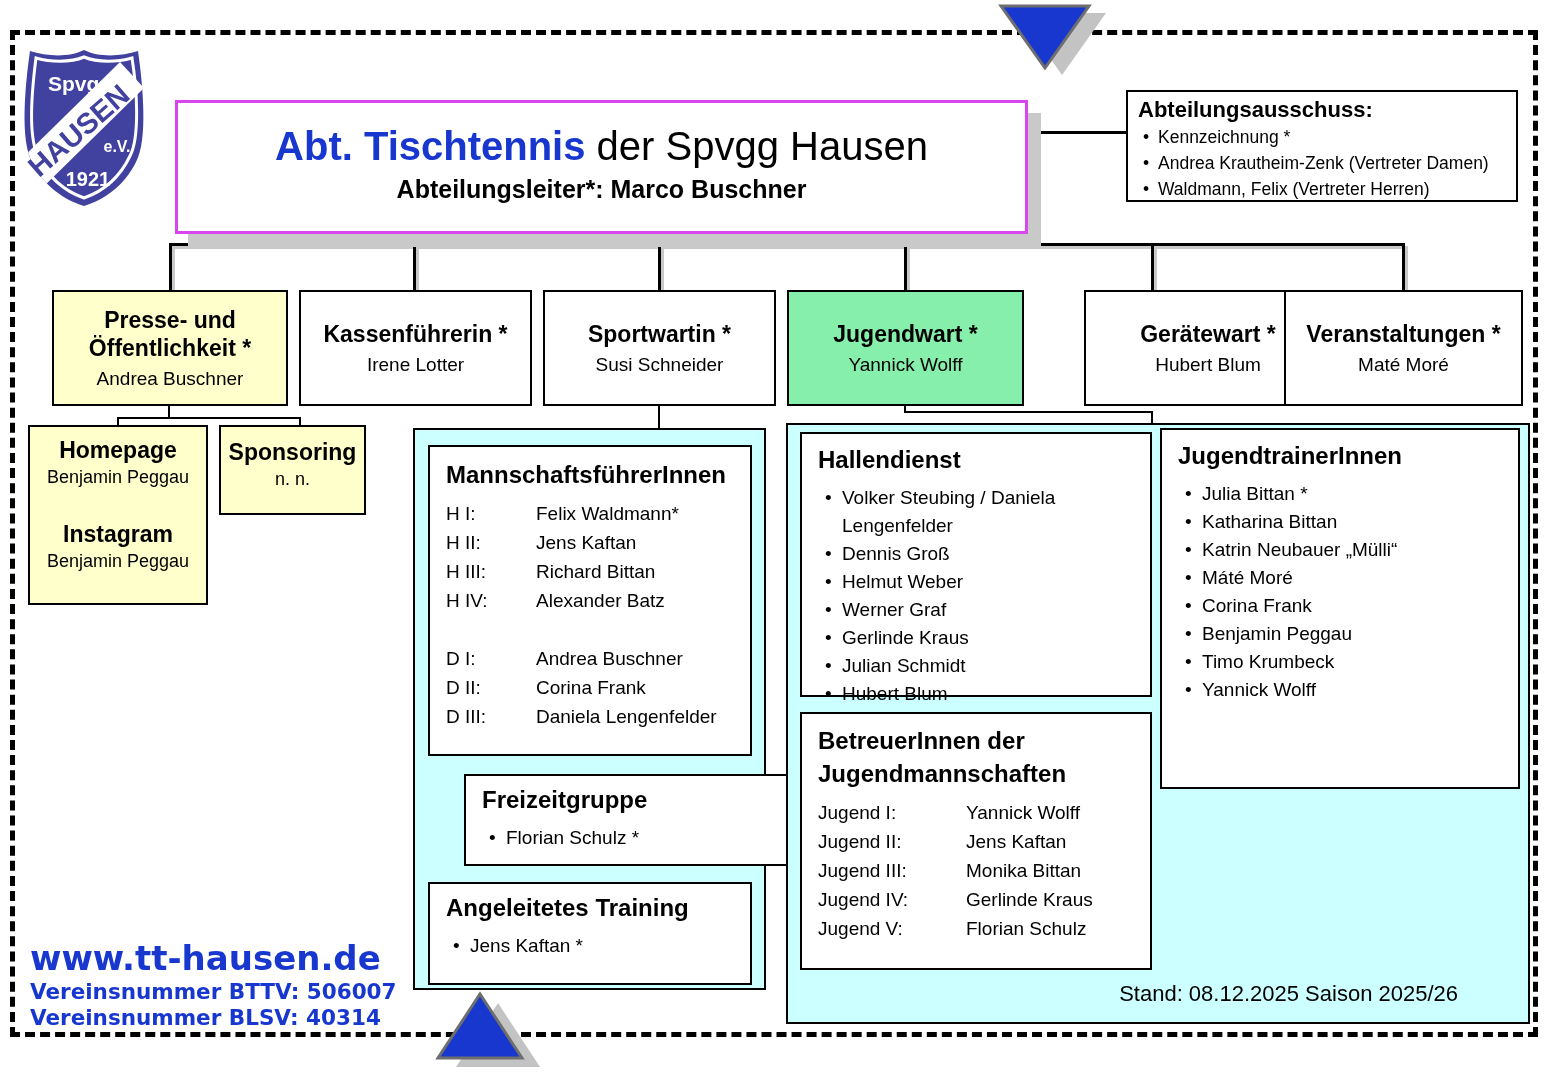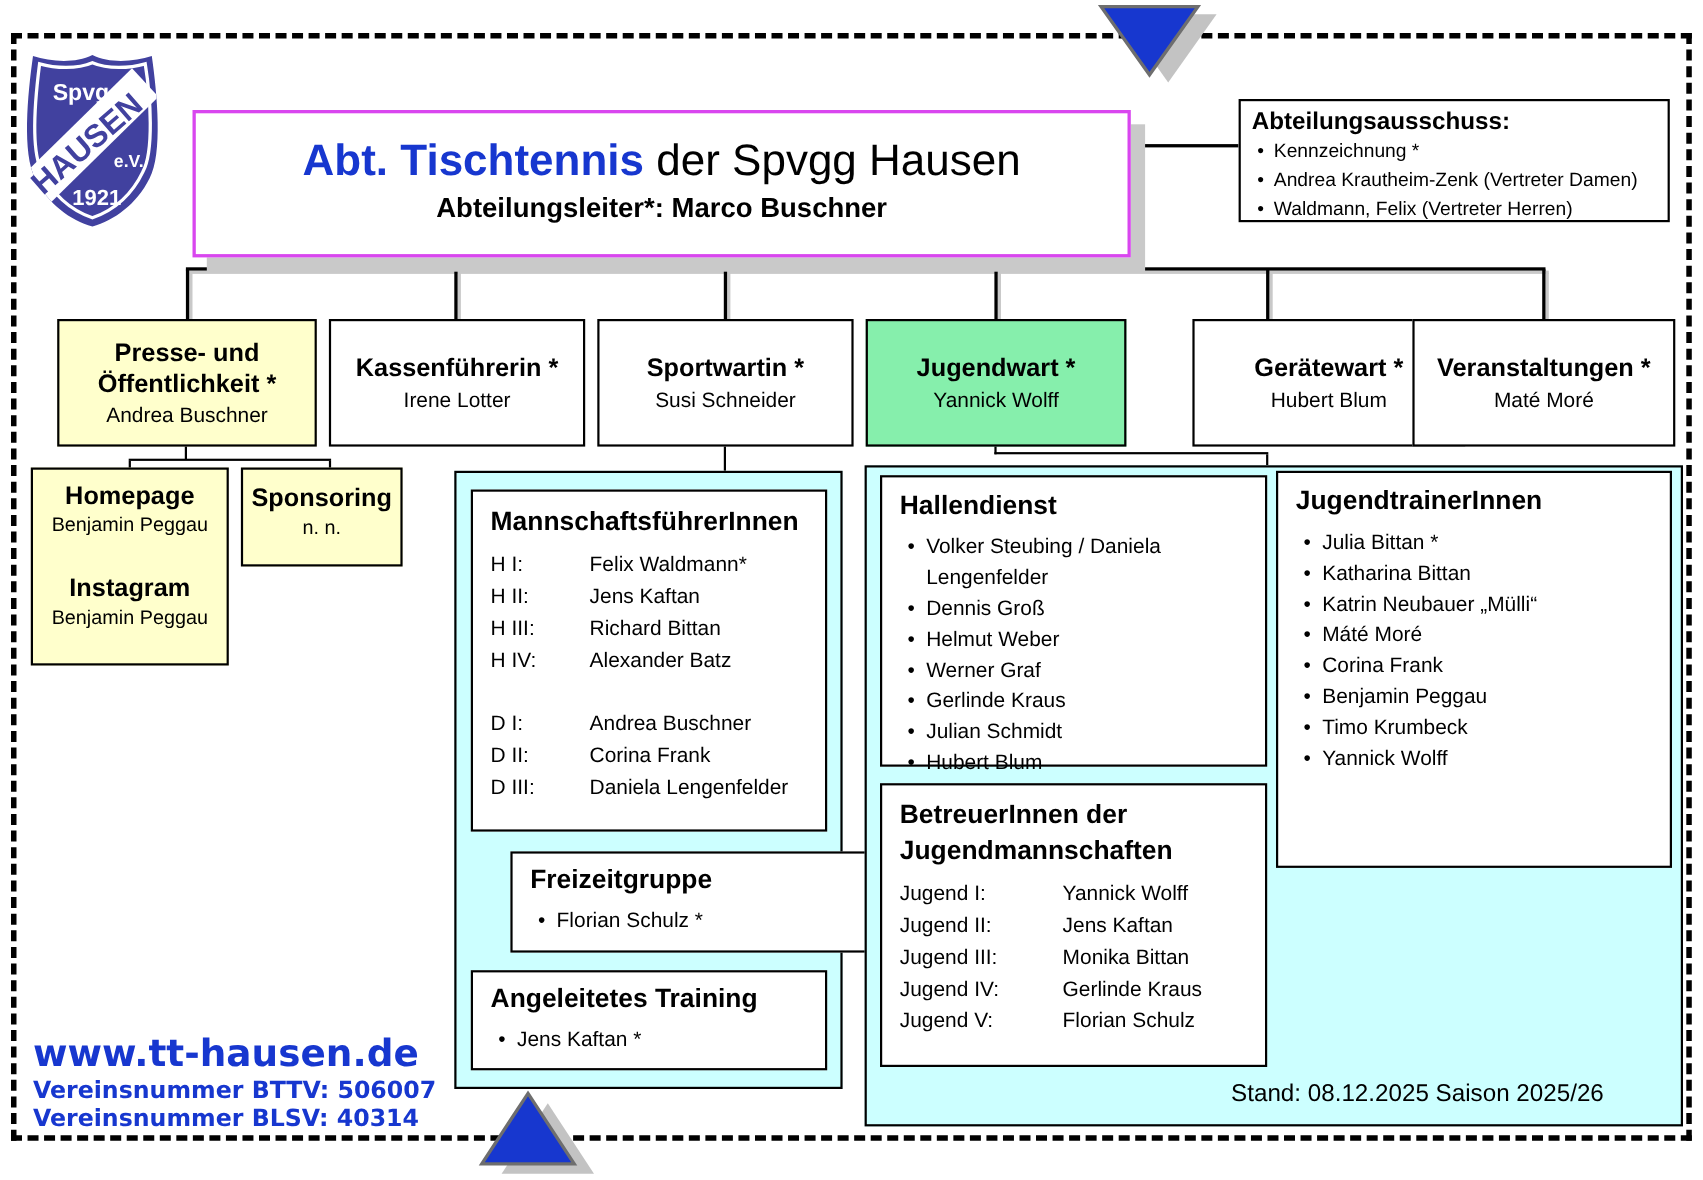--- a/index.html
+++ b/index.html
@@ -48,21 +48,21 @@
   .list-title{font-size:24px;font-weight:bold;line-height:32px;margin-bottom:8px;}
   .bullet{font-size:19px;line-height:28px;padding-left:24px;position:relative;}
   .bullet::before{content:"•";position:absolute;left:7px;}
   .kv-row{display:flex;font-size:19px;line-height:29px;}
   .kv-label{flex:0 0 90px;}
   .kv-label-wide{flex:0 0 148px;}
   .kv-spacer{height:29px;}
 
   .captains-box{left:428px;top:445px;width:324px;height:311px;padding:12px 6px 0 16px;}
   .leisure-box{left:428px;top:774px;width:337px;height:92px;padding:8px 6px 0 16px;margin-left:36px;}
-  .guided-box{left:428px;top:882px;width:324px;height:91px;padding:8px 6px 0 16px;}
+  .guided-box{left:428px;top:882px;width:324px;height:103px;padding:8px 6px 0 16px;}
   .hall-box{left:800px;top:432px;width:352px;height:265px;padding:10px 6px 0 16px;}
   .supervisors-box{left:800px;top:712px;width:352px;height:258px;padding:10px 6px 0 16px;}
   .supervisors-box .list-title{line-height:33px;}
   .trainers-box{left:1160px;top:428px;width:360px;height:361px;padding:10px 6px 0 16px;}
 
   
   .website{left:30px;top:940px;font-family:"DejaVu Sans",sans-serif;font-weight:bold;
            font-size:34px;line-height:36px;color:#1737cf;}
   .verein-num{left:30px;font-family:"DejaVu Sans",sans-serif;font-weight:bold;
            font-size:21.5px;line-height:25px;color:#1737cf;}

